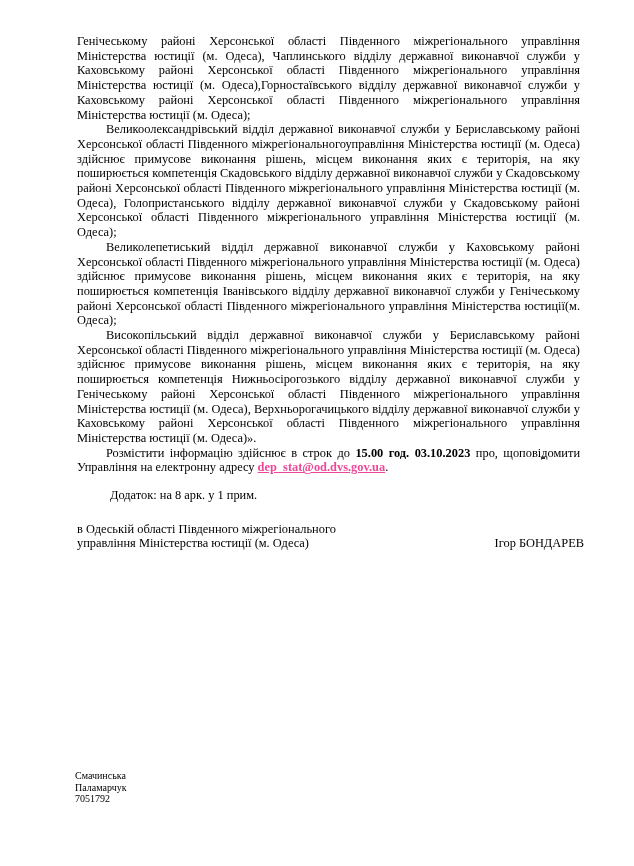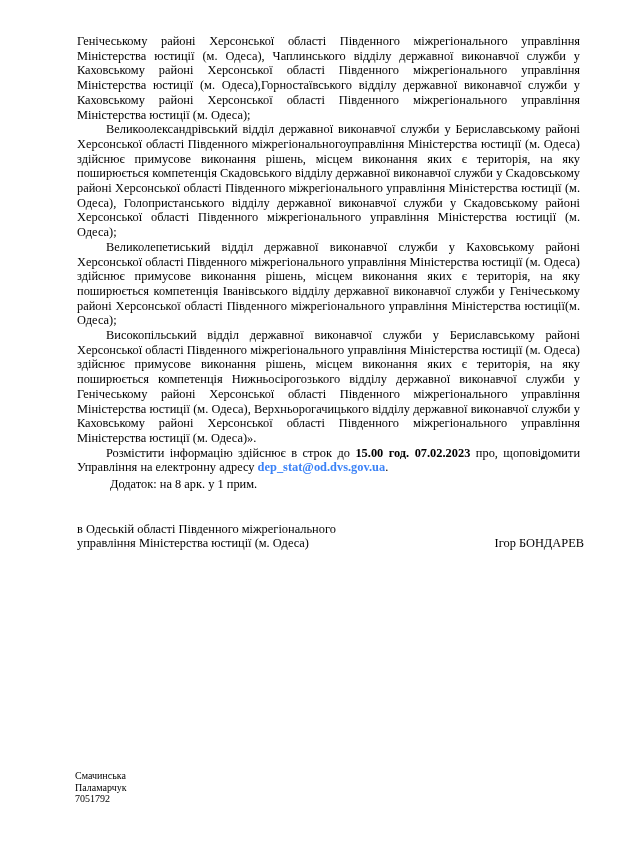--- a/index.html
+++ b/index.html
@@ -26,35 +26,36 @@
     .p {
       text-align: justify;
       text-align-last: left;
       margin: 0;
     }
     .indent {
       text-indent: 29px;
     }
     b { font-weight: bold; }
     a.email {
-      color: #3b82f6;
+      color: #ec4899;
       font-weight: bold;
+      text-decoration: underline;
     }
     .dash {
       position: absolute;
       left: 541px;
       top: 457px;
       width: 4px;
       height: 2px;
       background: #333;
     }
     .attachment {
       position: absolute;
       left: 110px;
-      top: 477px;
+      top: 488px;
       white-space: nowrap;
     }
     .signature {
       position: absolute;
       left: 77px;
       top: 522px;
       width: 507px;
       line-height: 14.2px;
     }
     .sig-line { white-space: nowrap; }
@@ -74,21 +75,21 @@
     }
   </style>
 </head>
 <body>
 
 <div class="page">
   <p class="p">Генічеському районі Херсонської області Південного міжрегіонального управління Міністерства юстиції (м. Одеса), Чаплинського відділу державної виконавчої служби у Каховському районі Херсонської області Південного міжрегіонального управління Міністерства юстиції (м.  Одеса),Горностаївського відділу державної виконавчої служби у Каховському районі Херсонської області Південного міжрегіонального управління Міністерства юстиції (м. Одеса);</p>
   <p class="p indent">Великоолександрівський відділ державної виконавчої служби у Бериславському районі Херсонської області Південного міжрегіональногоуправління Міністерства юстиції (м. Одеса) здійснює примусове виконання рішень, місцем виконання яких є територія, на яку поширюється компетенція Скадовського відділу державної виконавчої служби у Скадовському районі Херсонської області Південного міжрегіонального управління Міністерства юстиції (м. Одеса), Голопристанського відділу державної виконавчої служби у Скадовському районі Херсонської області Південного міжрегіонального управління Міністерства юстиції (м. Одеса);</p>
   <p class="p indent">Великолепетиський відділ державної виконавчої служби у Каховському районі Херсонської області Південного міжрегіонального управління Міністерства юстиції (м. Одеса) здійснює примусове виконання рішень, місцем виконання яких є територія, на яку поширюється компетенція Іванівського відділу державної виконавчої служби у Генічеському районі Херсонської області Південного міжрегіонального управління Міністерства юстиції(м. Одеса);</p>
   <p class="p indent">Високопільський відділ державної виконавчої служби у Бериславському районі Херсонської області Південного міжрегіонального управління Міністерства юстиції (м. Одеса) здійснює примусове виконання рішень, місцем виконання яких є територія, на яку поширюється компетенція Нижньосірогозького відділу державної виконавчої служби у Генічеському районі Херсонської області Південного міжрегіонального управління Міністерства юстиції (м. Одеса), Верхньорогачицького відділу державної виконавчої служби у Каховському районі Херсонської області Південного міжрегіонального управління Міністерства юстиції (м. Одеса)».</p>
-  <p class="p indent"><span>Розмістити інформацію здійснює в строк до </span><b>15.00 год. 07.02.2023</b><span>  про, щоповідомити Управління на електронну адресу </span><a class="email">dep_stat@od.dvs.gov.ua</a><span>.</span></p>
+  <p class="p indent"><span>Розмістити інформацію здійснює в строк до </span><b>15.00 год. 03.10.2023</b><span>  про, щоповідомити Управління на електронну адресу </span><a class="email">dep_stat@od.dvs.gov.ua</a><span>.</span></p>
 </div>
 
 <div class="dash"></div>
 
 <div class="attachment">Додаток: на 8 арк. у 1 прим.</div>
 
 <div class="signature">
   <div class="sig-line">в Одеській області Південного міжрегіонального</div>
   <div class="sig-line">управління Міністерства юстиції (м. Одеса)</div>
   <div class="sig-name">Ігор БОНДАРЕВ</div>

